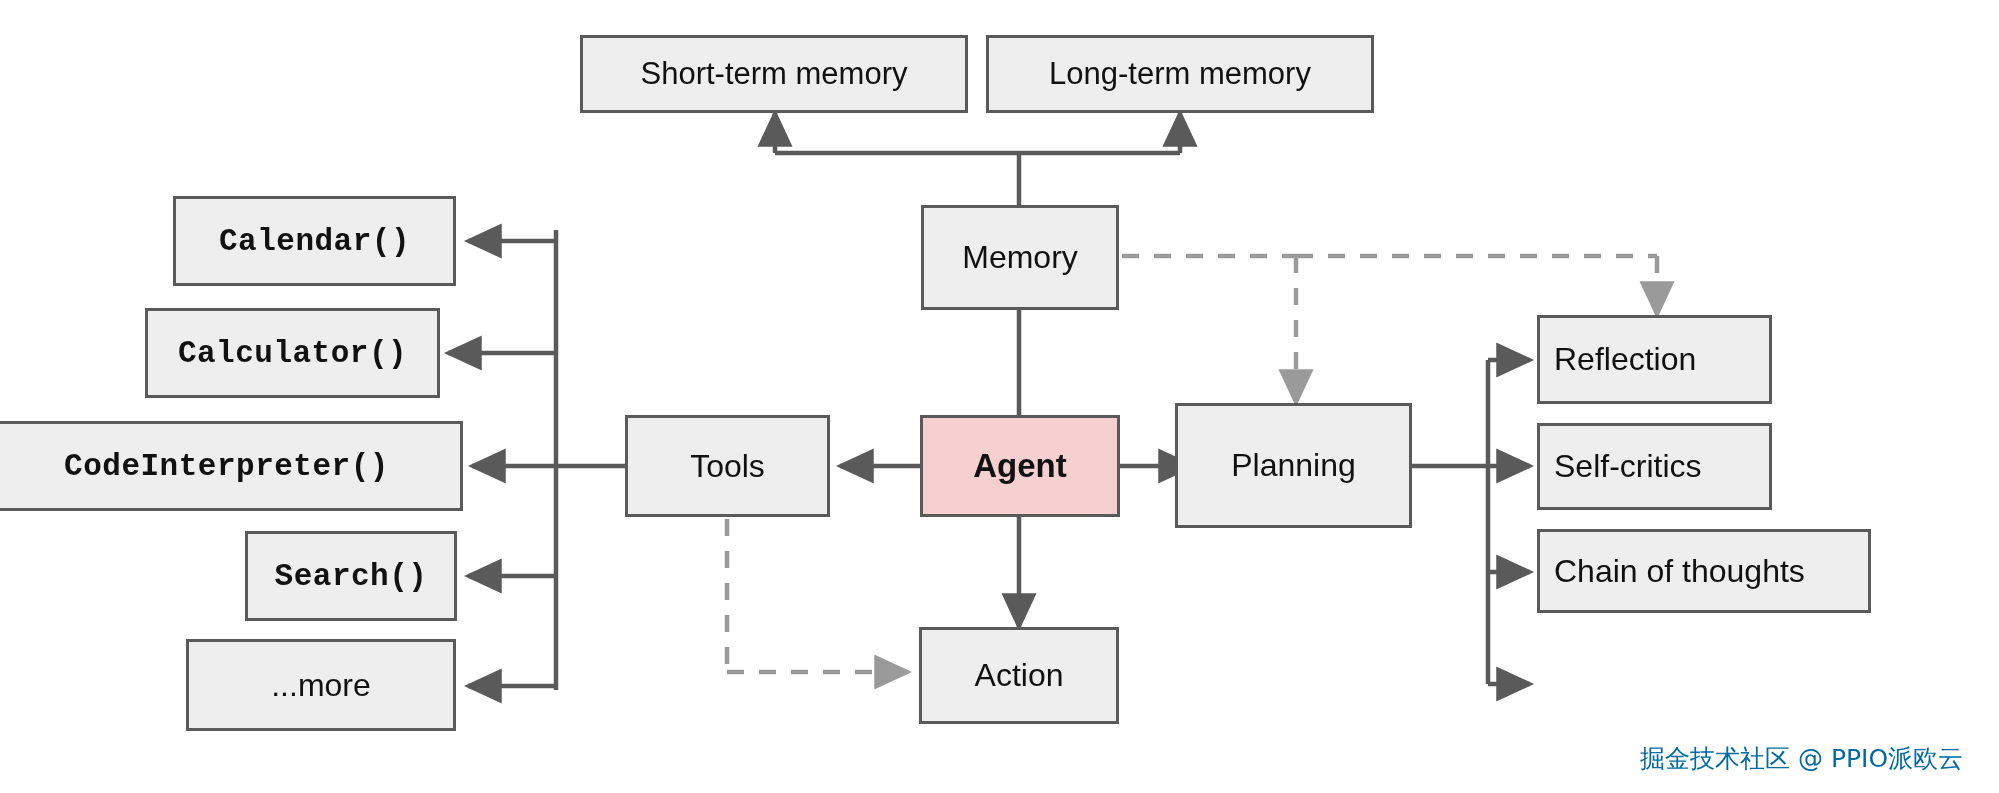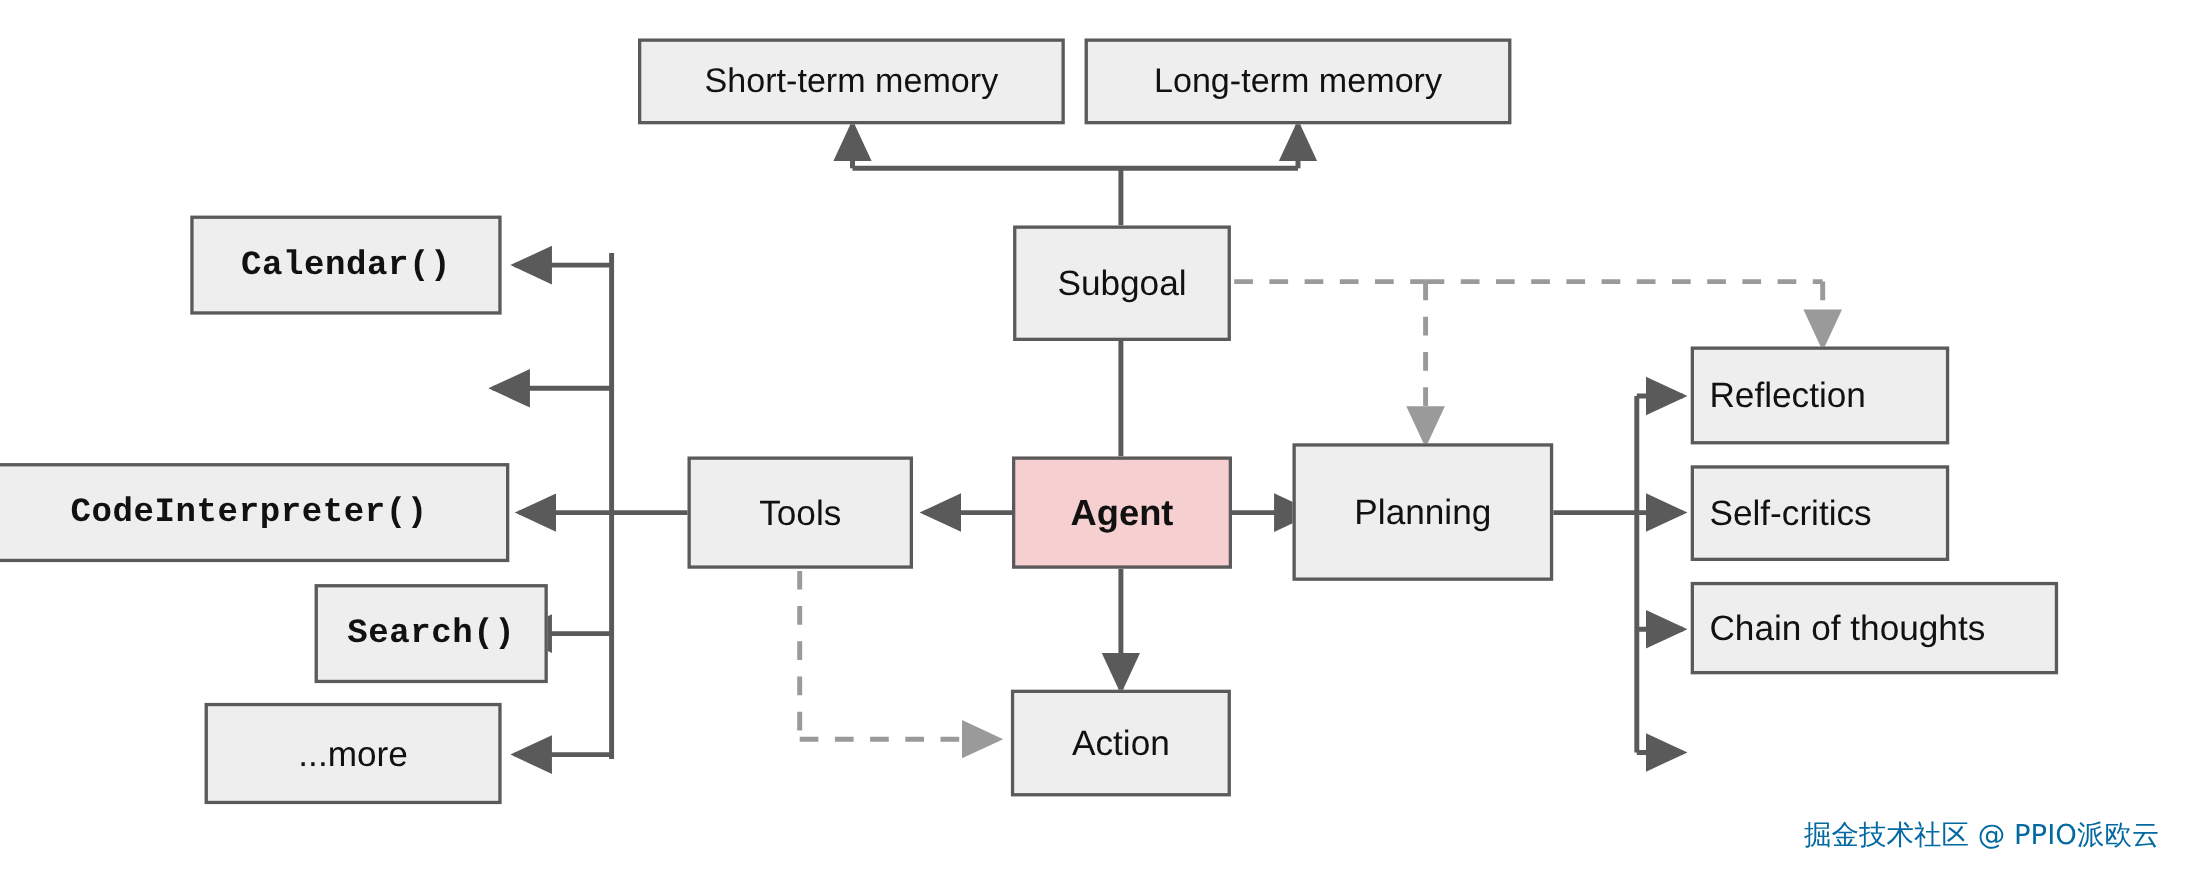--- a/index.html
+++ b/index.html
@@ -115,21 +115,21 @@
 
   <div class="node center" style="left:986px; top:35px; width:388px; height:78px; font-size:31px;">
     <span>Long-term memory</span>
   </div>
 
   <div class="node center" style="left:580px; top:35px; width:388px; height:78px; font-size:31px;">
     <span>Short-term memory</span>
   </div>
 
   <div class="node center" style="left:921px; top:205px; width:198px; height:105px; font-size:32px;">
-    <span>Subgoal</span>
+    <span>Memory</span>
   </div>
 
   <div class="node center agent" style="left:920px; top:415px; width:200px; height:102px; font-size:33px;">
     <span>Agent</span>
   </div>
 
   <div class="node center" style="left:625px; top:415px; width:205px; height:102px; font-size:32px;">
     <span>Tools</span>
   </div>
 
@@ -138,26 +138,29 @@
   </div>
 
   <div class="node center" style="left:919px; top:627px; width:200px; height:97px; font-size:32px;">
     <span>Action</span>
   </div>
 
   <div class="node center mono" style="left:173px; top:196px; width:283px; height:90px; font-size:31px;text-align:right;">
     <span>Calendar()</span>
   </div>
 
+  <div class="node center mono" style="left:145px; top:308px; width:295px; height:90px; font-size:31px;">
+    <span>Calculator()</span>
+  </div>
 
   <div class="node center mono" style="left:-10px; top:421px; width:473px; height:90px; font-size:31px;">
     <span>CodeInterpreter()</span>
   </div>
 
-  <div class="node center mono" style="left:245px; top:531px; width:212px; height:90px; font-size:31px;margin-left:41px;">
+  <div class="node center mono" style="left:245px; top:531px; width:212px; height:90px; font-size:31px;">
     <span>Search()</span>
   </div>
 
   <div class="node center" style="left:186px; top:639px; width:270px; height:92px; font-size:32px;">
     <span>...more</span>
   </div>
 
   <div class="node left" style="left:1537px; top:315px; width:235px; height:89px; font-size:32px;">
     <span>Reflection</span>
   </div>

